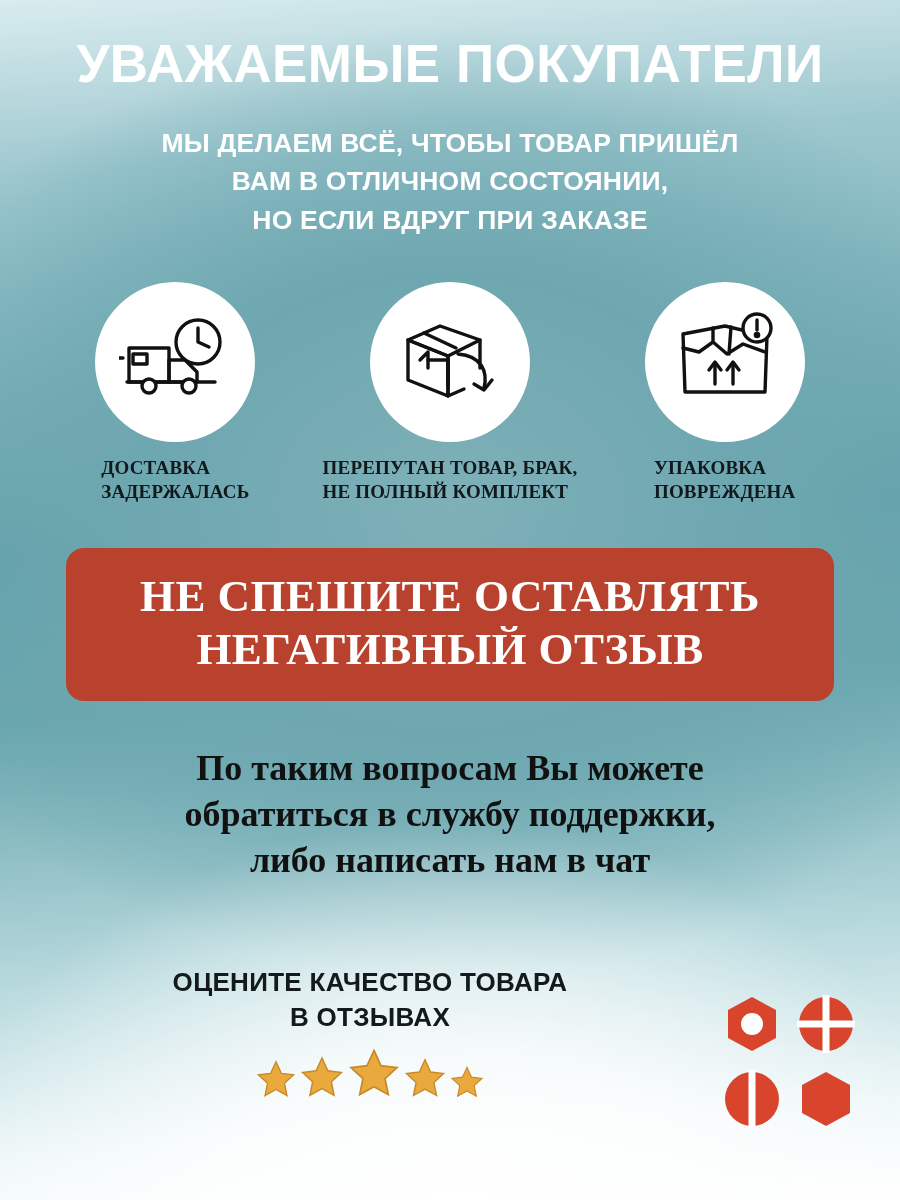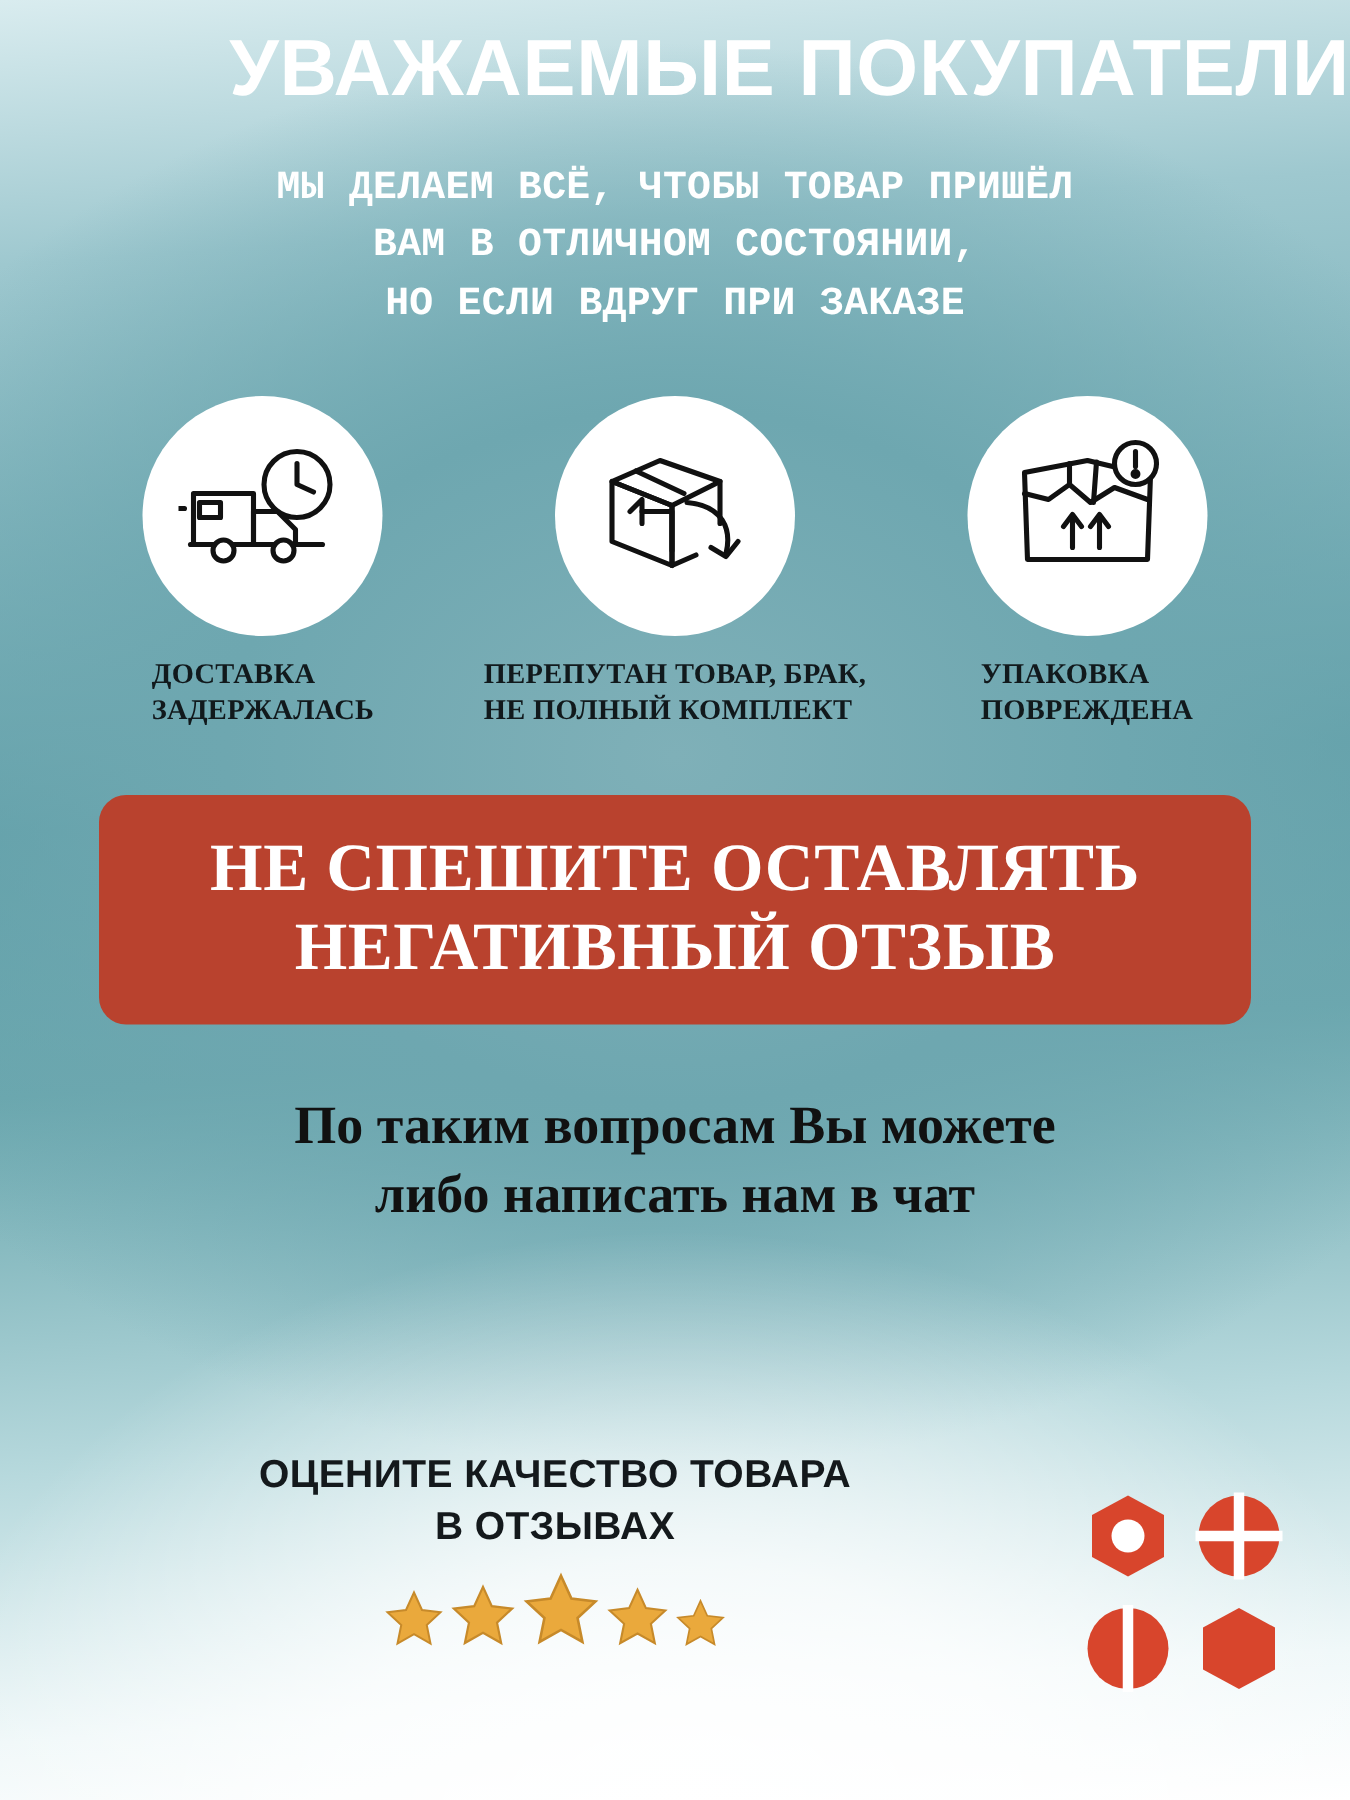--- a/index.html
+++ b/index.html
@@ -21,37 +21,37 @@
     height: 1200px;
     background:
       radial-gradient(ellipse 120% 70% at 50% 102%, #ffffff 0%, rgba(255,255,255,0.75) 22%, rgba(255,255,255,0) 48%),
       radial-gradient(ellipse 95% 55% at 50% 42%, #7fb0b8 0%, #6ea7b0 35%, rgba(150,198,204,0) 72%),
       linear-gradient(176deg, #d9ecef 0%, #9ec8cf 14%, #5f9fa8 44%, #6aa7ae 58%, #b7d9dd 78%, #eef7f8 92%, #ffffff 100%);
     overflow: hidden;
   }
 
   
   .header {
-    padding-top: 18px;
-    text-align: right;
+    padding-top: 36px;
+    text-align: center;
   }
   .title {
     font-family: "Liberation Sans", sans-serif;
     font-weight: bold;
     font-size: 53px;
     letter-spacing: 0.5px;
     color: #ffffff;
     line-height: 1.05;
   }
 
   .subtitle {
     margin-top: 32px;
     text-align: center;
     color: #ffffff;
-    font-family: Liberation Mono, monospace;
+    font-family: Liberation Sans, sans-serif;
     font-weight: bold;
     font-size: 26.5px;
     line-height: 1.46;
     letter-spacing: 0.2px;
   }
   .subtitle div { white-space: nowrap; }
 
   
   .icon-row {
     margin-top: 42px;
@@ -256,20 +256,21 @@
 
   </div>
 
   <div class="banner">
     <div class="banner-line">НЕ СПЕШИТЕ ОСТАВЛЯТЬ</div>
     <div class="banner-line">НЕГАТИВНЫЙ ОТЗЫВ</div>
   </div>
 
   <div class="support">
     <div>По таким вопросам Вы можете</div>
+    <div>обратиться в службу поддержки,</div>
     <div>либо написать нам в чат</div>
   </div>
 
   <div class="footer">
 
     <div class="footer-cta">
       <div>ОЦЕНИТЕ КАЧЕСТВО ТОВАРА</div>
       <div>В ОТЗЫВАХ</div>
     </div>
 

